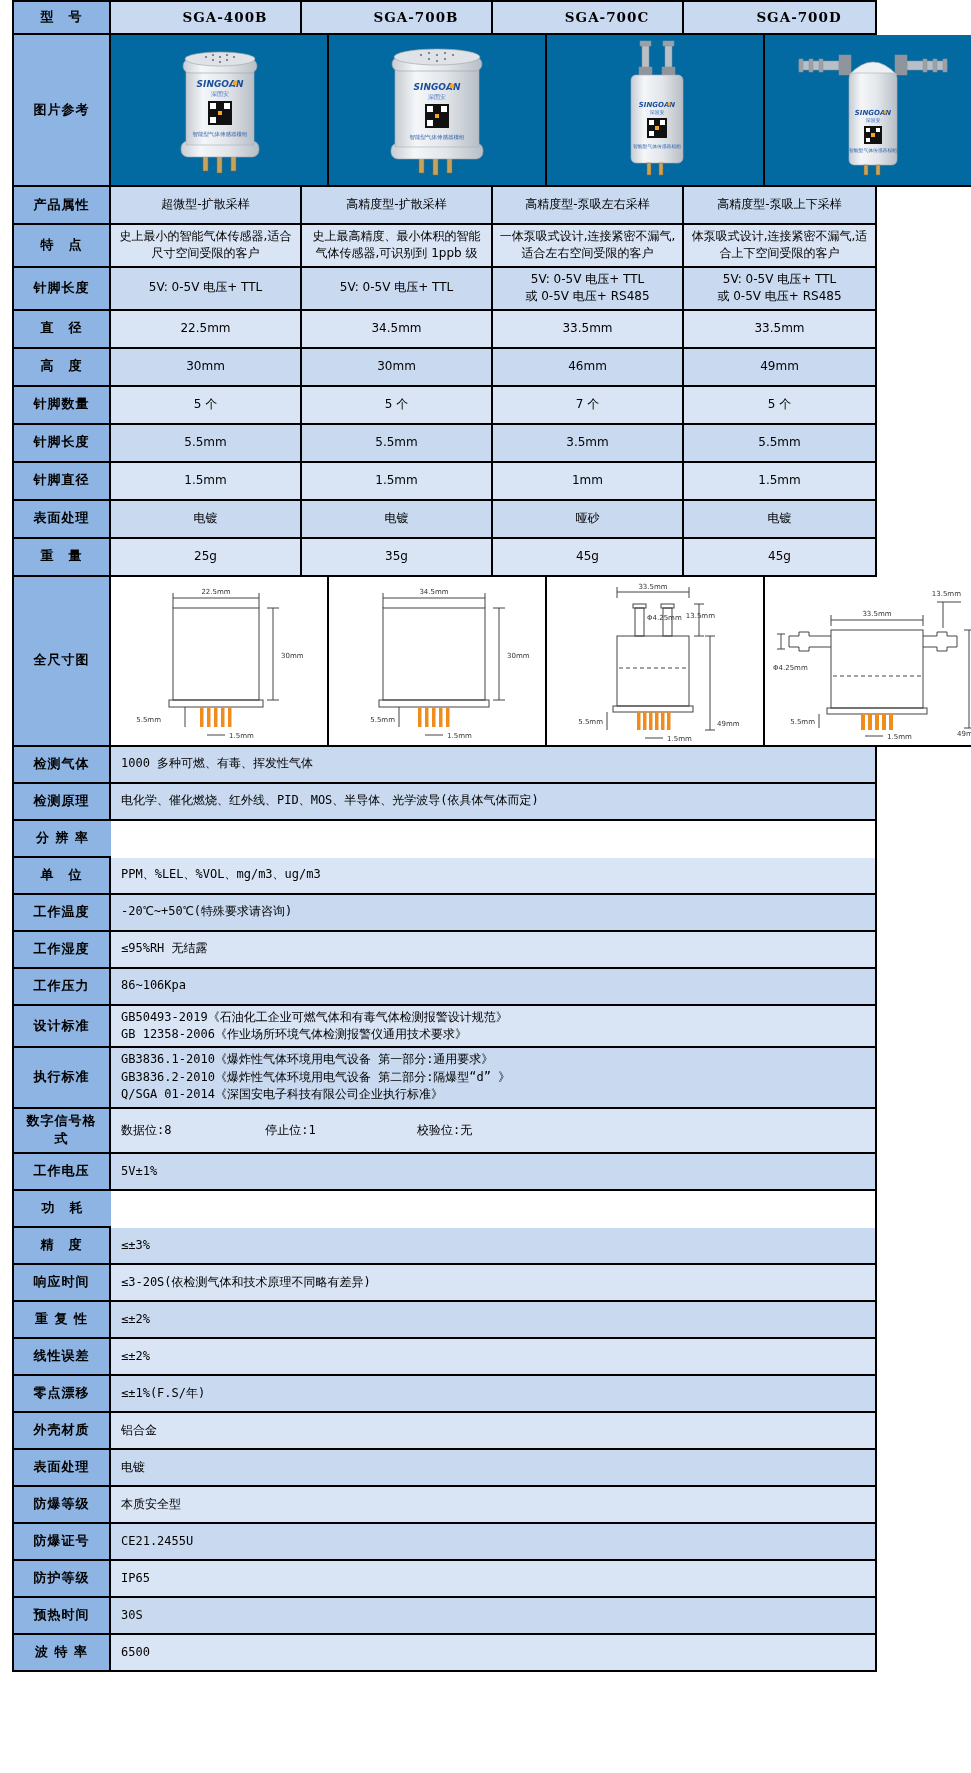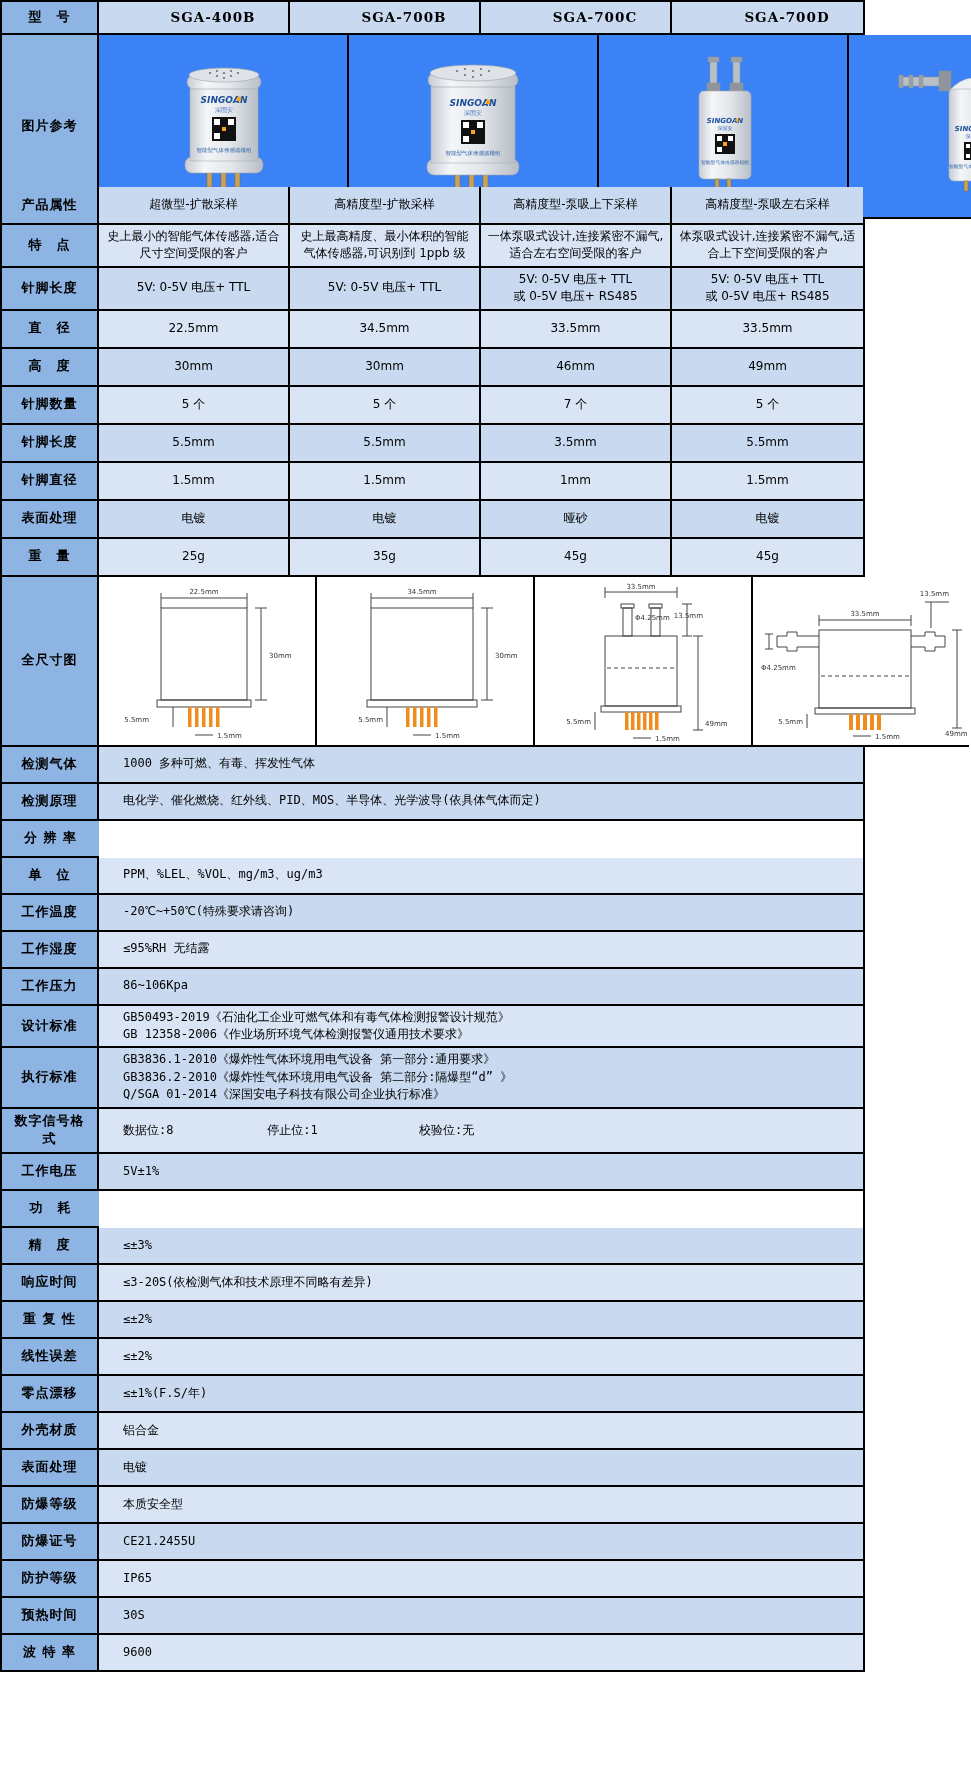--- a/index.html
+++ b/index.html
@@ -1,40 +1,40 @@
 <!DOCTYPE html>
 <html style="--label-bg: #8db4e2; --row-a: #c9daf0; --row-b: #d9e4f5; --border: #000000; --pin: #f08c1e; --brand-blue: #1b4e9b; --brand-orange: #f5a623; --text: #000000;"><head>
 <meta charset="utf-8">
 <style>
   :root{
     --label-bg:#8db4e2; --row-a:#c9daf0; --row-b:#d9e4f5; --border:#000000;
     --pin:#f08c1e; --brand-blue:#1b4e9b; --brand-orange:#f5a623; --text:#000000;
   }
   *{box-sizing:border-box;margin:0;padding:0;}
   body{background:#ffffff;font-family:"DejaVu Sans","Liberation Sans",sans-serif;color:var(--text);}
-  .page{width:865px;border:2px solid var(--border);border-bottom:none;}
+  .page{width:865px;border:2px solid var(--border);border-bottom:none;margin-left:12px;}
   .row{display:grid;grid-template-columns:97px repeat(4,1fr);}
   .row.full{grid-template-columns:97px 1fr;}
   .cell{border-right:2px solid var(--border);border-bottom:2px solid var(--border);
         display:flex;align-items:center;justify-content:center;text-align:center;
         padding:3px 6px;font-size:12px;line-height:1.45;white-space:pre-wrap;}
   .cell:last-child{border-right:none;}
   .label-cell{background:var(--label-bg);font-weight:bold;font-size:13px;letter-spacing:1px;}
   .header-row{height:33px;}
   .model-cell{background:var(--row-a);font-family:"DejaVu Serif","Liberation Serif",serif;
               font-weight:bold;font-size:13.5px;letter-spacing:1px;padding-left:45px;}
   .image-row{height:152px;}
-  .img-cell{background:#3b82f6;padding:16px;}
+  .img-cell{background:#0369a1;padding:0;}
   .spec-row{min-height:38px;}
   .shade-a .cell:not(.label-cell){background:var(--row-a);}
   .shade-b .cell:not(.label-cell){background:var(--row-b);}
   .diagram-row{height:170px;}
   .diag-cell{background:#ffffff;padding:0;}
   .full-row{min-height:37px;}
-  .full-row .value-cell{justify-content:flex-start;text-align:left;padding-left:24px;
+  .full-row .value-cell{justify-content:flex-start;text-align:left;padding-left:10px;
         font-family:"DejaVu Sans Mono","Liberation Mono",monospace;font-size:12px;}
   svg text{font-family:"DejaVu Sans","Liberation Sans",sans-serif;}
   .dim{font-size:7px;fill:#333;}
 </style>
 </head>
 <body>
 
 <div class="page">
 
   <div class="row header-row">
@@ -224,22 +224,22 @@
         </g>
       </svg>
     </div>
   </div>
 
   <div id="spec-rows">
   <div class="row spec-row shade-a">
     <div class="cell label-cell">产品属性</div>
     <div class="cell value-cell">超微型-扩散采样</div>
     <div class="cell value-cell">高精度型-扩散采样</div>
+    <div class="cell value-cell">高精度型-泵吸左右采样</div>
     <div class="cell value-cell">高精度型-泵吸上下采样</div>
-    <div class="cell value-cell">高精度型-泵吸左右采样</div>
   </div>
 
   <div class="row spec-row shade-b">
     <div class="cell label-cell">特　点</div>
     <div class="cell value-cell">史上最小的智能气体传感器,适合尺寸空间受限的客户</div>
     <div class="cell value-cell">史上最高精度、最小体积的智能气体传感器,可识别到 1ppb 级</div>
     <div class="cell value-cell">一体泵吸式设计,连接紧密不漏气,适合左右空间受限的客户</div>
     <div class="cell value-cell">体泵吸式设计,连接紧密不漏气,适合上下空间受限的客户</div>
   </div>
 
@@ -565,16 +565,16 @@
     <div class="cell value-cell">IP65</div>
   </div>
 
   <div class="row full full-row shade-a">
     <div class="cell label-cell">预热时间</div>
     <div class="cell value-cell">30S</div>
   </div>
 
   <div class="row full full-row shade-b">
     <div class="cell label-cell">波 特 率</div>
-    <div class="cell value-cell">9600</div>
+    <div class="cell value-cell">6500</div>
   </div>
 </div>
 </div>
 
 </body></html>

